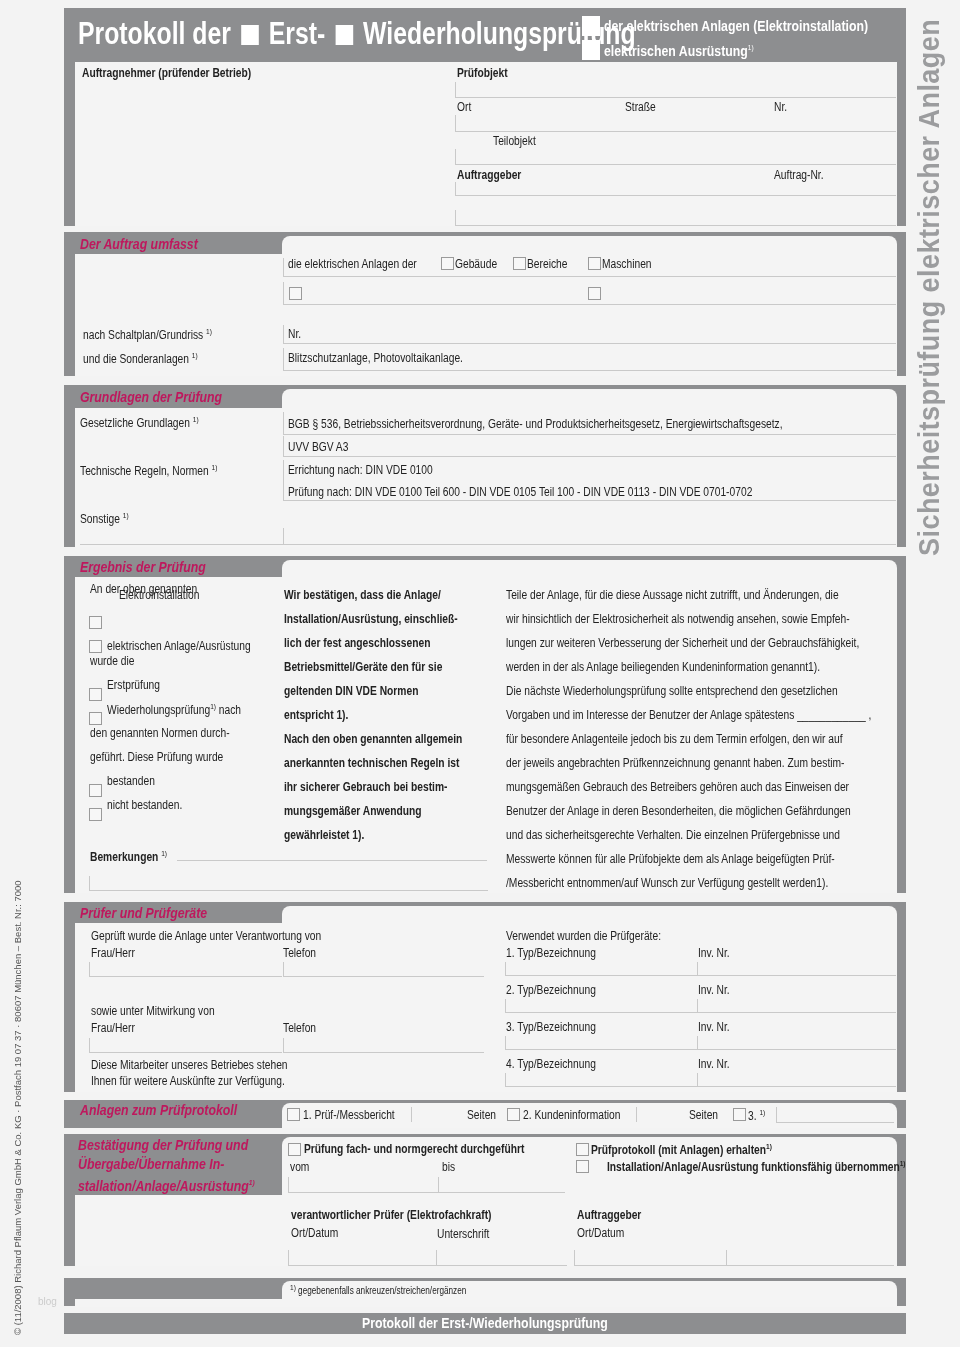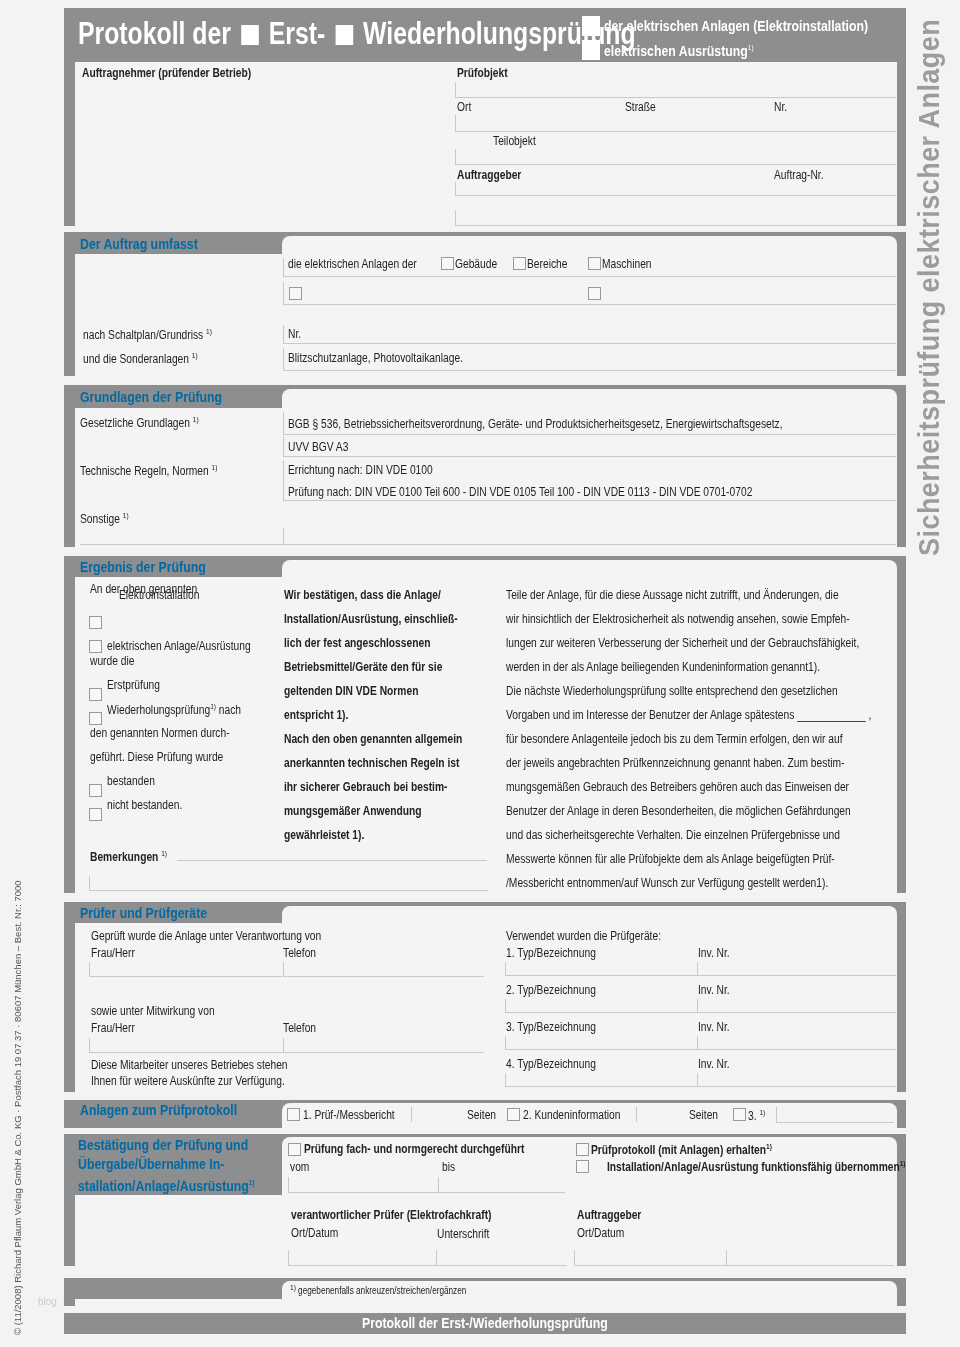--- a/index.html
+++ b/index.html
@@ -3,21 +3,21 @@
 <meta charset="utf-8">
 <style>
   html,body{margin:0;padding:0;}
   body{width:960px;height:1347px;background:#f3f3f3;position:relative;overflow:hidden;
        font-family:"Liberation Sans",sans-serif;color:#222;font-size:12px;}
   .abs{position:absolute;}
   .gray{background:#8d8e90;}
   .panel{background:#f4f4f4;}
   .cond{transform:scaleX(0.82);transform-origin:left center;display:inline-block;white-space:nowrap;}
   .b{font-weight:bold;}
-  .sec-title{color:#0369a1;font-weight:bold;font-size:15px;white-space:nowrap;}
+  .sec-title{color:#be185d;font-weight:bold;font-size:15px;white-space:nowrap;font-style:italic;}
   .fld{position:absolute;border-bottom:1.5px solid #c9c9c9;border-left:1.5px solid #c9c9c9;}
   .hline{position:absolute;height:0;border-bottom:1.5px solid #c9c9c9;}
   .cb{position:absolute;width:11px;height:11px;border:1px solid #9a9a9a;background:#f7f7f7;}
   .cb-big{position:absolute;width:17px;height:17px;background:#fff;}
   .sup{font-size:8px;vertical-align:super;}
   .txt{position:absolute;white-space:nowrap;font-size:12.5px;}
 </style>
 </head>
 <body>
 

